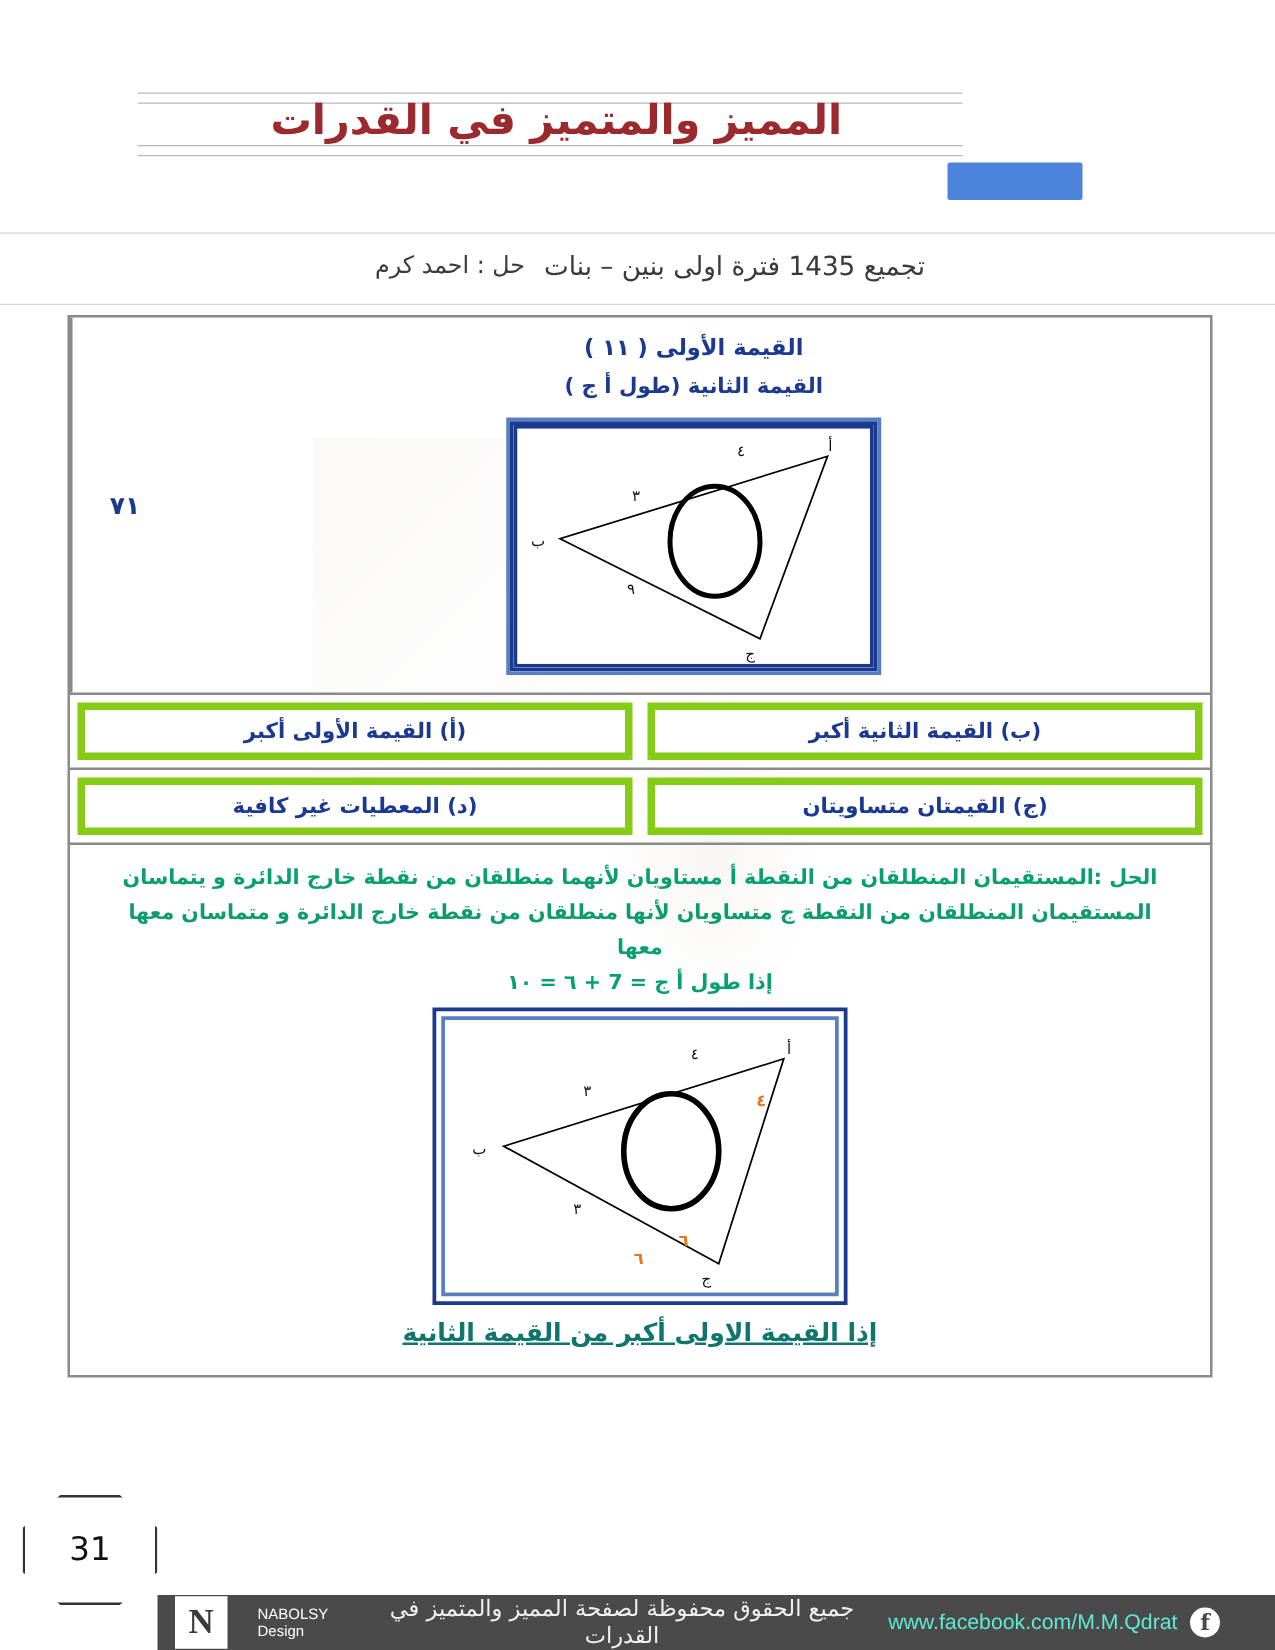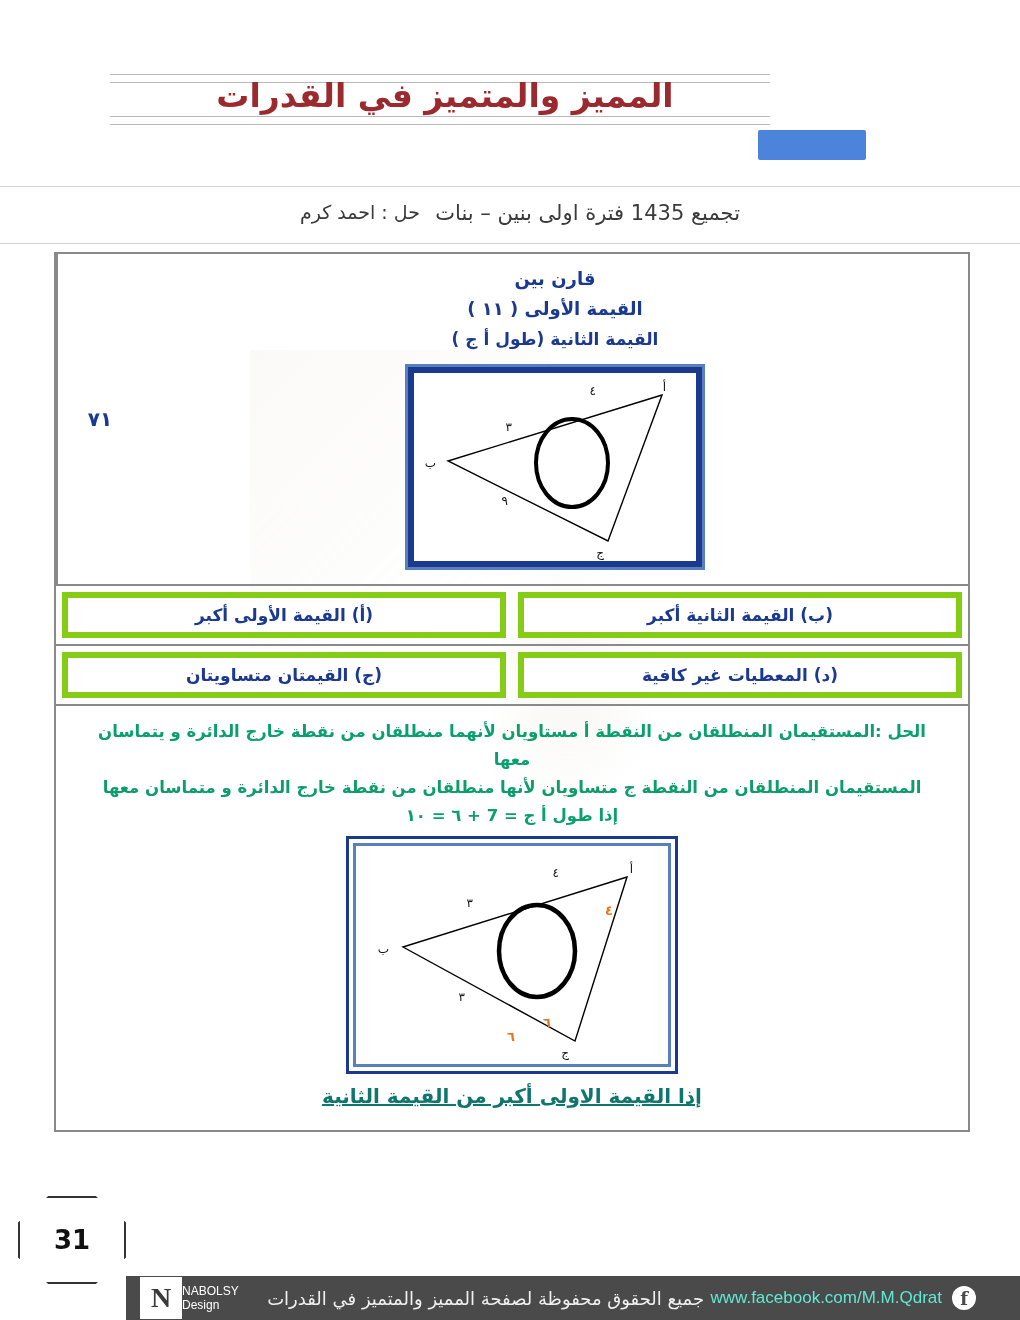--- a/index.html
+++ b/index.html
@@ -295,21 +295,21 @@
     top: 1196px;
     width: 104px;
     height: 84px;
   }
   .oct {
     width: 104px; height: 84px;
     background: #ffffff;
     border: 2px solid #333;
     clip-path: polygon(28% 0,72% 0,100% 30%,100% 70%,72% 100%,28% 100%,0 70%,0 30%);
     display: flex; align-items: center; justify-content: center;
-    font-size: 26px; font-weight: bold; color: #111;
+    font-size: 26px; font-weight: normal; color: #111;
     font-family: "DejaVu Sans", sans-serif;
   }
 
   
   .footer {
     position: absolute;
     left: 126px; top: 1276px;
     width: 894px; height: 44px;
     background: #4a4a4a;
     display: flex;
@@ -340,20 +340,21 @@
     font-size: 18px;
     direction: rtl;
   }
   .footer-brand {
     color: #ffffff;
     font-size: 12px;
     line-height: 14px;
     text-align: left;
     margin-right: 22px;
     font-family: "Liberation Sans", sans-serif;
+    padding-left: 24px;
   }
   .footer-logo {
     width: 42px; height: 42px;
     background: #ffffff;
     color: #3a3a3a;
     font-size: 28px;
     font-weight: bold;
     display: flex; align-items: center; justify-content: center;
     font-family: "Liberation Serif", serif;
   }
@@ -393,21 +394,20 @@
   <div class="subheader">
     <div class="exam-info">تجميع 1435 فترة اولى بنين – بنات</div>
     <div class="solver">حل : احمد كرم</div>
   </div>
 
   <div class="qblock">
 
     <div class="qtop">
       <div class="qnum-cell">٧١</div>
       <div class="qbody">
-        <div class="q-line">قارن بين</div>
         <div class="q-line">القيمة الأولى ( ١١ )</div>
         <div class="q-line small">القيمة الثانية (طول أ ج )</div>
 
         <div class="figframe">
           <div class="figframe inner" style="width:auto;box-shadow:none;margin:0;">
             <div class="figbox">
               <svg width="282" height="188" viewBox="0 0 282 188">
 
                 <polygon points="248,22 34,88 194,168" fill="none" stroke="#000" stroke-width="1.4"></polygon>
 
@@ -425,28 +425,28 @@
           </div>
         </div>
       </div>
     </div>
 
     <div class="optrow">
       <div class="optcell">(أ) القيمة الأولى أكبر</div>
       <div class="optcell">(ب) القيمة الثانية أكبر</div>
     </div>
     <div class="optrow">
+      <div class="optcell">(د) المعطيات غير كافية</div>
       <div class="optcell">(ج) القيمتان متساويتان</div>
-      <div class="optcell">(د) المعطيات غير كافية</div>
     </div>
 
     <div class="answer">
       <div class="ans-line">الحل :المستقيمان المنطلقان من النقطة أ مستاويان لأنهما منطلقان من نقطة خارج الدائرة و يتماسان</div>
+      <div class="ans-line green2">المستقيمان المنطلقان من النقطة ج متساويان لأنها منطلقان من نقطة خارج الدائرة و متماسان معها</div>
       <div class="ans-line">معها</div>
-      <div class="ans-line green2">المستقيمان المنطلقان من النقطة ج متساويان لأنها منطلقان من نقطة خارج الدائرة و متماسان معها</div>
       <div class="ans-line">إذا طول أ ج = 7 + ٦ = ١٠</div>
 
       <div class="figframe2">
         <div class="inner2">
           <div class="figbox2">
             <svg width="296" height="212" viewBox="0 0 296 212">
               <polygon points="258,28 34,98 206,192" fill="none" stroke="#000" stroke-width="1.4"></polygon>
               <ellipse cx="168" cy="102" rx="38" ry="46" fill="none" stroke="#000" stroke-width="4.5"></ellipse>
               <text class="lbl" x="264" y="24">أ</text>
               <text class="lbl" x="20" y="104">ب</text>

